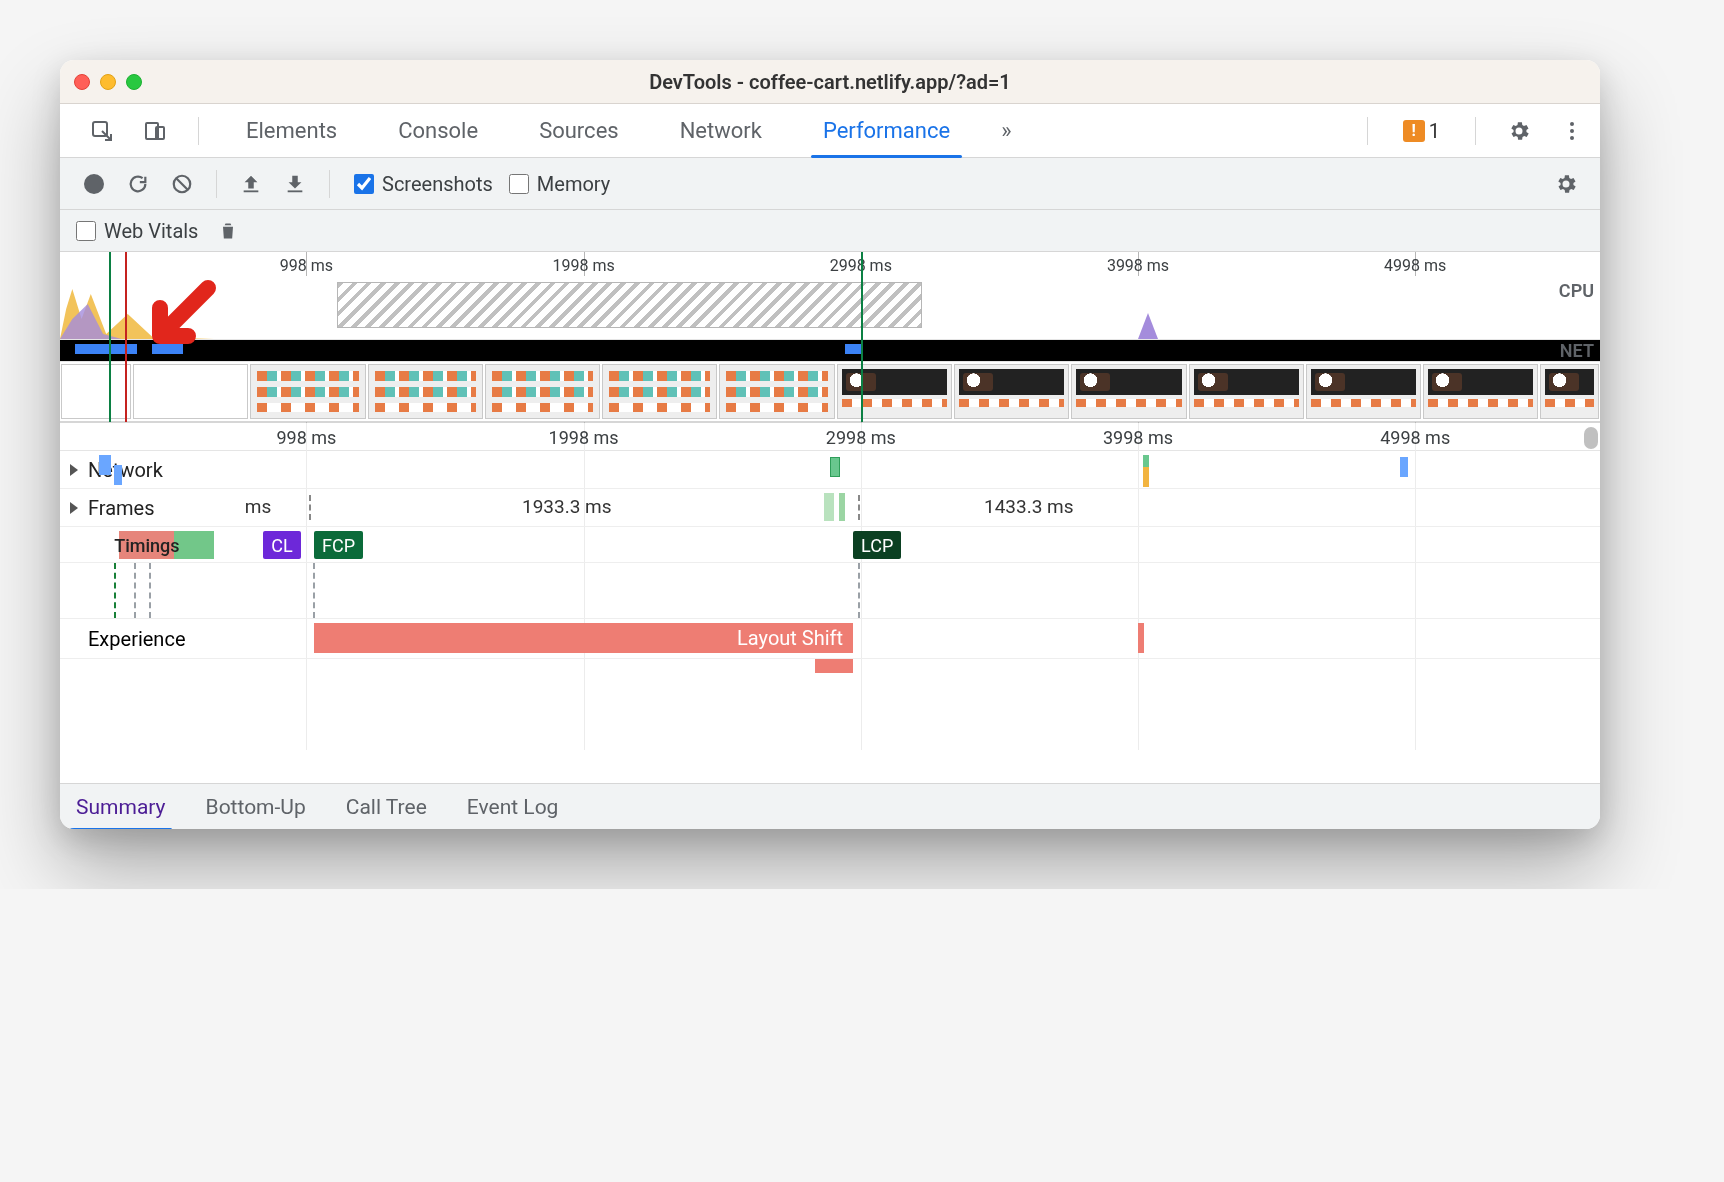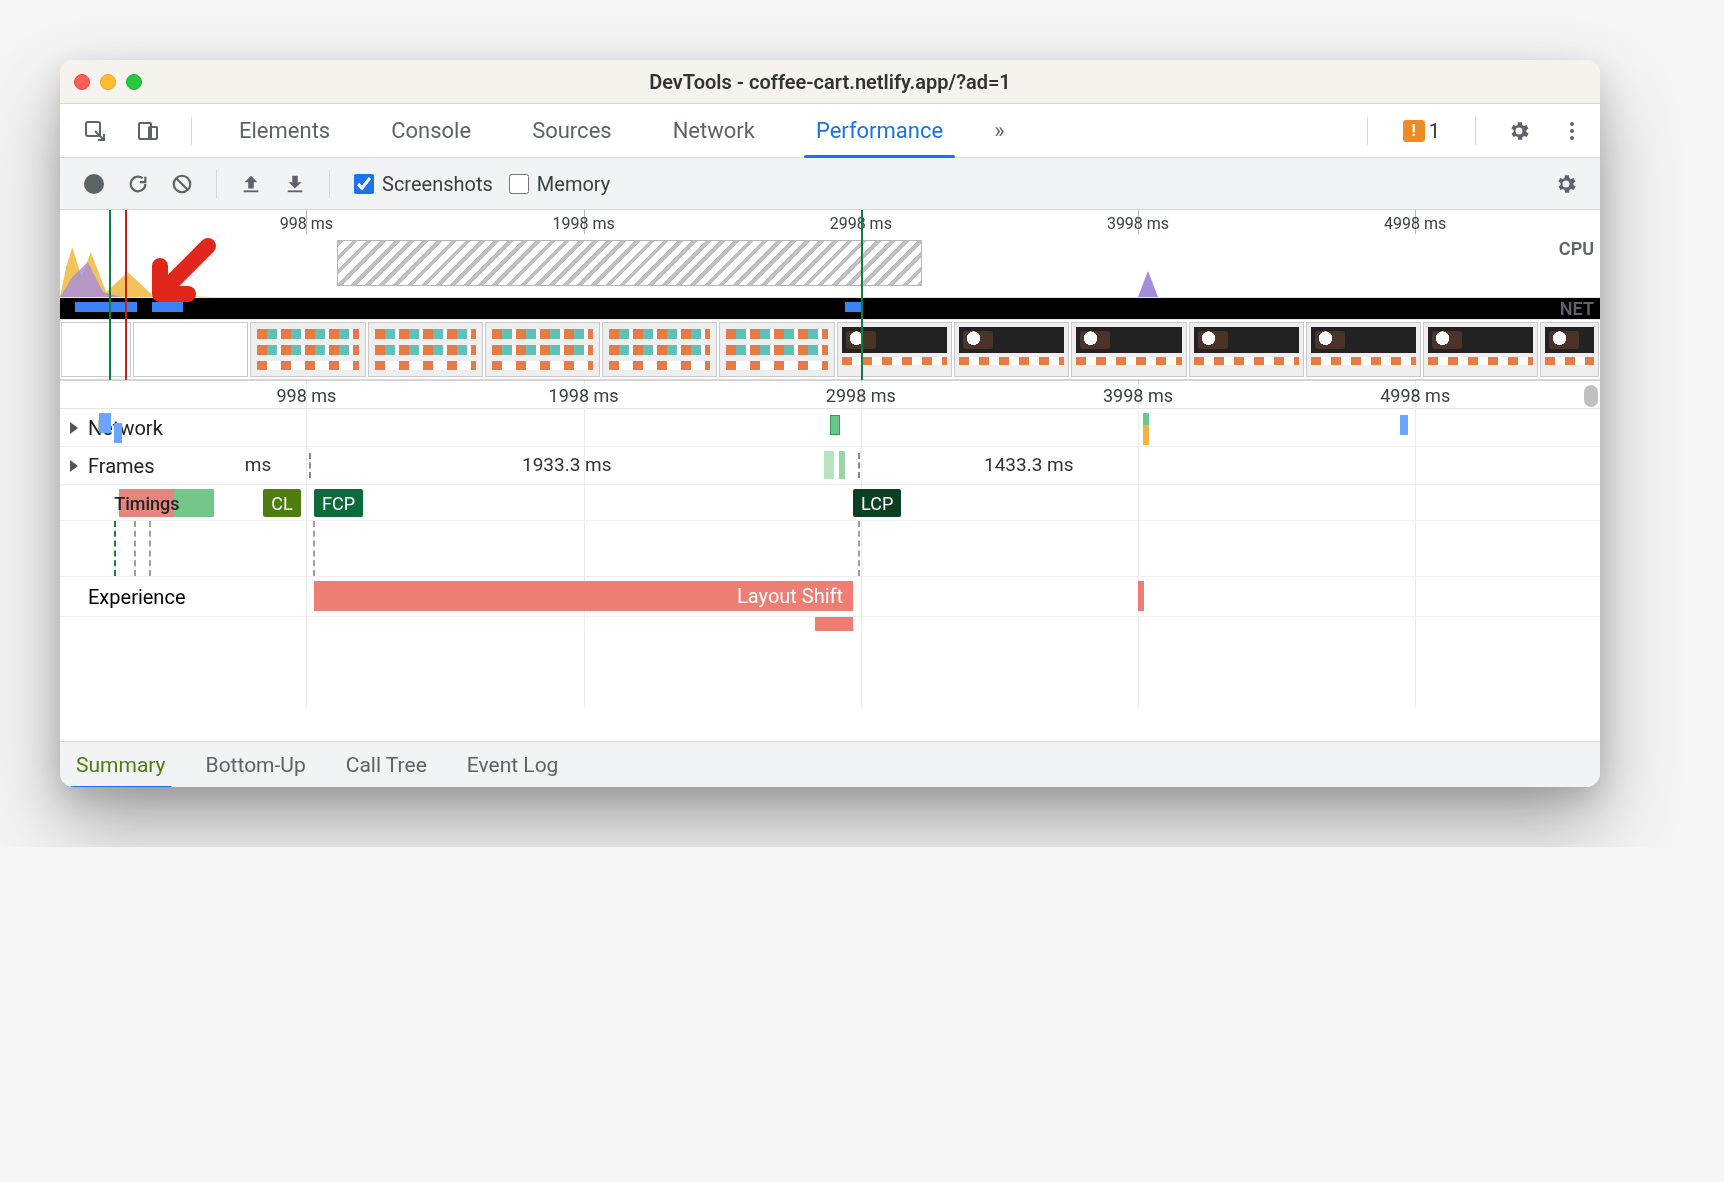--- a/index.html
+++ b/index.html
@@ -29,21 +29,21 @@
   .dot.yellow{ background:#febc2e; border:1px solid #e1a116; }
   .dot.green { background:#28c840; border:1px solid #1db032; }
   .title { position:absolute; left:0; right:0; text-align:center; font-weight:600; font-size:20px; color:#333; pointer-events:none; }
 
   
   .tabstrip {
     height: 54px;
     border-bottom: 1px solid #d6d6d6;
     display:flex;
     align-items:center;
-    padding: 0 10px 0 17px;
+    padding: 0 10px 0 24px;
     gap: 17px;
   }
   .icon-btn { width:36px; height:36px; display:flex; align-items:center; justify-content:center; color:#5f6368; cursor:pointer; border-radius:4px; }
   .vsep { width:1px; height:28px; background:#d6d6d6; margin:0 8px; }
   .tab { padding: 0 22px; height:100%; display:flex; align-items:center; font-size:22px; color:#5f6368; cursor:pointer; position:relative; }
   .tab.active { color:#1a73e8; }
   .tab.active::after { content:""; position:absolute; bottom:-1px; left:10px; right:10px; height:3px; background:#1a73e8; border-radius:2px; }
   .grow { flex:1; }
   .issues-badge { display:flex; align-items:center; gap:4px; background:transparent; border:none; padding:4px 10px; color:#333; font-size:20px; cursor:pointer;}
   .issues-badge .sq { width:22px; height:22px; background:#ee8b24; border-radius:3px; position:relative; }
@@ -141,21 +141,21 @@
   .dash { position:absolute; top:0; bottom:0; border-left:2px dashed #9aa0a6; }
   .green-dash { border-left:2px dashed #188038; }
 
   .flame-right-scroll {
     position:absolute; right:2px; top:4px; width:14px; height:22px; background:#c0c0c0; border-radius:7px;
   }
 
   
   .bottom-tabs { height:46px; background:#f1f3f4; border-top:1px solid #d6d6d6; display:flex; align-items:center; padding:0 12px; gap:32px; }
   .btab { font-size:21px; color:#5f6368; cursor:pointer; padding:8px 4px; position:relative;}
-  .btab.active { color:#4d7c0f; }
+  .btab.active { color:#4c1d95; }
   .btab.active::after { content:""; position:absolute; bottom:-4px; left:-2px; right:-2px; height:3px; background:#1a73e8; border-radius:2px; }
 
   .summary { padding:14px 20px; font-size:21px; color:#5f6368; display:flex; gap:14px; align-items:baseline;}
   .summary a { color:#5f6368; text-decoration:underline; cursor:pointer;}
 
   
   .frame-seg { position:absolute; top:6px; height:24px; font-size:19px; color:#333; }
 
   .tiny-block { position:absolute; height:20px; }
 
@@ -265,20 +265,31 @@
       <span>Memory</span>
     </label>
     <div class="grow"></div>
     <div class="icon-btn">
       <svg width="24" height="24" viewBox="0 0 24 24" fill="#5f6368">
           <path d="M19.4 13a7.5 7.5 0 0 0 0-2l2.1-1.6-2-3.5-2.5 1a7.6 7.6 0 0 0-1.7-1l-.4-2.6h-4l-.4 2.6a7.6 7.6 0 0 0-1.7 1l-2.5-1-2 3.5L6.6 11a7.5 7.5 0 0 0 0 2l-2.1 1.6 2 3.5 2.5-1a7.6 7.6 0 0 0 1.7 1l.4 2.6h4l.4-2.6a7.6 7.6 0 0 0 1.7-1l2.5 1 2-3.5Zm-7.4 2.5A3.5 3.5 0 1 1 15.5 12 3.5 3.5 0 0 1 12 15.5Z"></path>
         </svg>
     </div>
   </div>
 
+  <div class="toolbar2">
+    <label class="cb" style="margin-left:0">
+      <input type="checkbox" style="">
+      <span>Web Vitals</span>
+    </label>
+    <div class="icon-btn">
+      <svg width="20" height="20" viewBox="0 0 24 24" fill="#5f6368">
+          <path d="M6 7h12l-1 14H7Zm3-4h6l1 2H8Z"></path>
+        </svg>
+    </div>
+  </div>
 
   <div class="overview">
     <div class="overview-ruler">
       <span class="pipe" style="left:16%"></span>
         <span class="tick" style="left:16%">998 ms</span>
       <span class="pipe" style="left:34%"></span>
         <span class="tick" style="left:34%">1998 ms</span>
       <span class="pipe" style="left:52%"></span>
         <span class="tick" style="left:52%">2998 ms</span>
       <span class="pipe" style="left:70%"></span>
@@ -401,21 +412,21 @@
       <div style="position:absolute; left:49.6%; top:4px; width:10px; height:28px; background:#b9e2be;"></div>
       <div style="position:absolute; left:50.6%; top:4px; width:6px; height:28px; background:#9bd5a3;"></div>
       <div style="position:absolute; left:16.2%; top:6px; bottom:6px; border-left:2px dashed #888;"></div>
       <div style="position:absolute; left:51.8%; top:6px; bottom:6px; border-left:2px dashed #888;"></div>
     </div>
 
     <div class="timings-row">
       <div style="position:absolute; left:3.8%; top:4px; height:28px; width:60px; background:#e6857b;"></div>
       <div style="position:absolute; left:7.4%; top:4px; height:28px; width:40px; background:#72c789;"></div>
       <span class="badge" style="left:3.0%; background:transparent; color:#222; font-weight:500;">Timings</span>
-      <span class="badge" style="left:13.2%; background:#4d7c0f;">CL</span>
+      <span class="badge" style="left:13.2%; background:#6d28d9;">CL</span>
       <span class="badge" style="left:16.5%; background:#0b6b3a;">FCP</span>
       <span class="badge" style="left:51.5%; background:#0b4022;">LCP</span>
     </div>
 
     <div class="spacer-row">
       <div class="dash green-dash" style="left:3.5%"></div>
       <div class="dash" style="left:4.8%"></div>
       <div class="dash" style="left:5.8%"></div>
       <div class="dash" style="left:16.4%"></div>
       <div class="dash" style="left:51.8%"></div>

